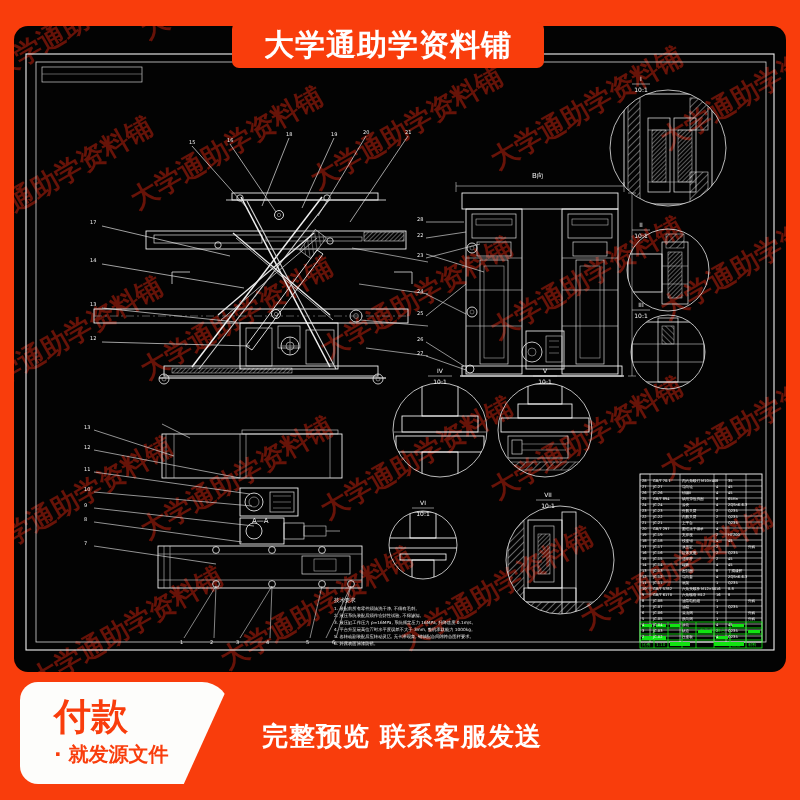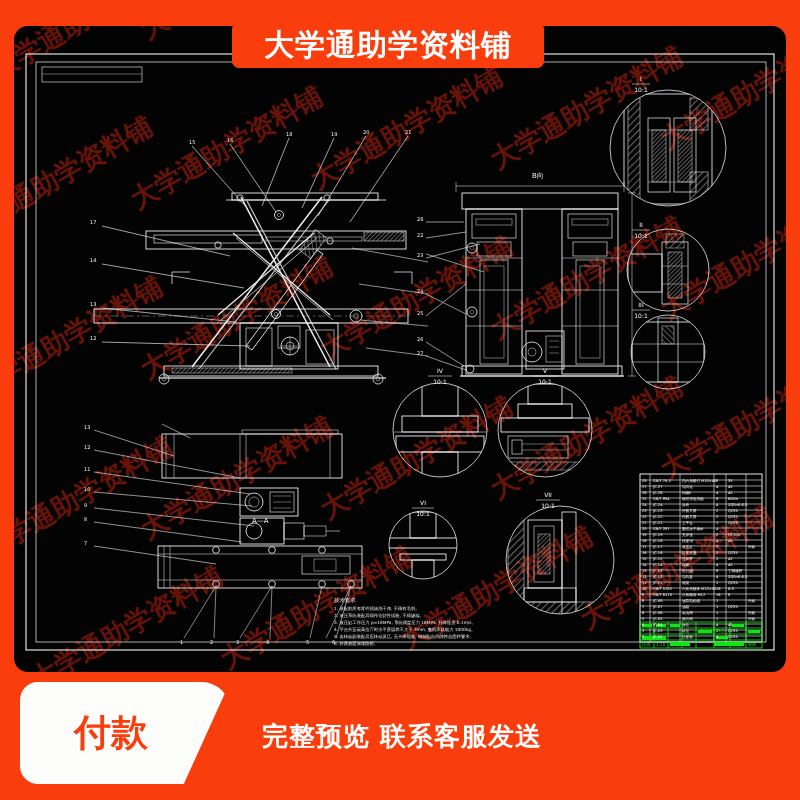--- a/index.html
+++ b/index.html
@@ -48,21 +48,21 @@
   }
   #pay-tag{
     position:absolute; left:20px; top:10px; width:210px; height:102px;
     background:#fdfdfb;
     border-radius:18px 28px 18px 18px;
     clip-path:polygon(0 0, 100% 0, 78% 100%, 0 100%);
   }
   #pay-tag-inner{
     position:absolute; left:20px; top:10px; width:210px; height:102px;
     display:flex; flex-direction:column; align-items:flex-start;
-    justify-content:center; padding-left:54px;
+    justify-content:center; padding-left:34px;
   }
   #pay-title{
     color:#f93d0c; font-size:37px; font-weight:bold; line-height:1.05;
     font-family:"DejaVu Sans", sans-serif;
   }
   #pay-sub{
     color:#f93d0c; font-size:20px; font-weight:bold; margin-top:5px;
     font-family:"DejaVu Sans", sans-serif;
   }
   #cta-text{
@@ -717,15 +717,16 @@
           <text x="734" y="620">材料</text>
         </g>
       </svg>
   </div>
 </div>
 
 <div id="bottom-banner">
   <div id="pay-tag"></div>
   <div id="pay-tag-inner">
     <span id="pay-title">付款</span>
+    <span id="pay-sub">· 就发源文件</span>
   </div>
   <div id="cta-text">完整预览  联系客服发送</div>
 </div>
 
 </body></html>

